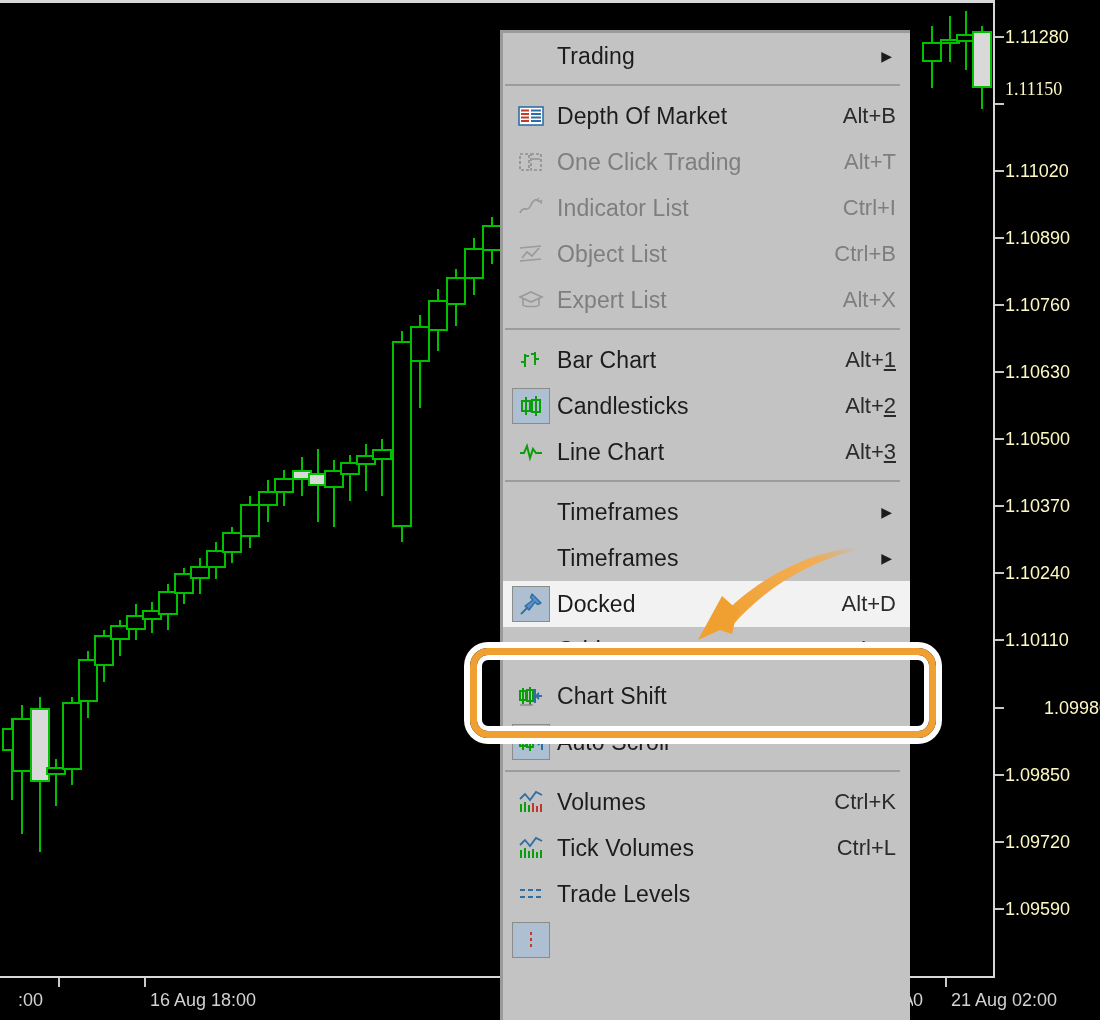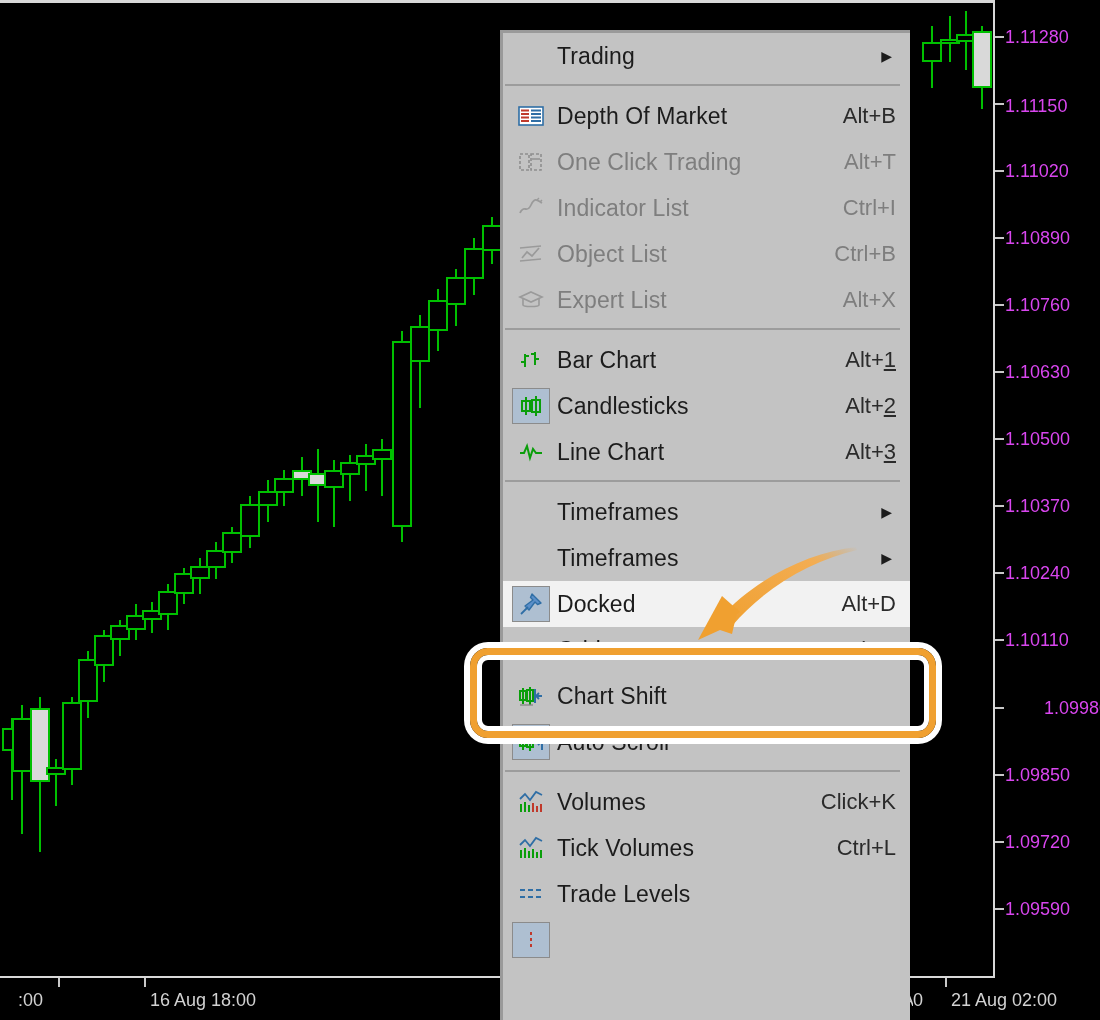--- a/index.html
+++ b/index.html
@@ -16,21 +16,21 @@
   .chart-border-top{position:absolute;left:0;top:0;width:995px;height:3px;background:#d8d8d8;}
   .chart-sep-v{position:absolute;left:993px;top:0;width:2px;height:978px;background:#d8d8d8;}
   .chart-sep-h{position:absolute;left:0;top:976px;width:995px;height:2px;background:#d8d8d8;}
   .wick{position:absolute;background:#00c000;width:2px;}
   .body-hollow{position:absolute;border:2px solid #00c000;background:#000;box-sizing:border-box;}
   .body-filled{position:absolute;border:2px solid #00c000;background:#d9d9d9;box-sizing:border-box;}
 
   
   .price-axis{position:absolute;left:995px;top:0;width:105px;height:978px;background:#000;}
   .ptick{position:absolute;left:0;width:9px;height:2px;background:#c8c8c8;}
-  .plabel{position:absolute;left:10px;color:#d946ef;font-size:18px;line-height:18px;
+  .plabel{position:absolute;left:10px;color:#fef9c3;font-size:18px;line-height:18px;
     font-family:"Liberation Sans", sans-serif;white-space:nowrap;text-align:right;}
 
   
   .time-axis{position:absolute;left:16px;top:978px;width:995px;height:42px;background:#000;}
   .ttick{position:absolute;top:0;width:2px;height:9px;background:#c8c8c8;}
   .tlabel{position:absolute;top:12px;color:#d2d2d2;font-size:18px;line-height:20px;white-space:nowrap;}
   .time-axis-right{position:absolute;left:913px;top:978px;width:187px;height:42px;background:#000;}
   .time-axis-right .ttick{position:absolute;}
 
   
@@ -147,21 +147,21 @@
         <div class="wick" style="left: 981px; top: 26.2281px; height: 82.5889px;"></div>
         <div class="body-filled" style="left: 972px; top: 31.3899px; width: 20px; height: 56.7798px;"></div>
       </div>
     <div class="chart-sep-v"></div>
     <div class="chart-sep-h"></div>
 
     <div class="price-axis" id="price-axis">
         <div class="ptick" style="top: 35.5517px;"></div>
         <div class="plabel" style="top: 27.5517px;">1.11280</div>
         <div class="ptick" style="top: 102.655px;"></div>
-        <div class="plabel" style="top: 97px;">1.11150</div>
+        <div class="plabel" style="top: 80px; font-family: Liberation Serif, serif;">1.11150</div>
         <div class="ptick" style="top: 169.759px;"></div>
         <div class="plabel" style="top: 161.759px;">1.11020</div>
         <div class="ptick" style="top: 236.862px;"></div>
         <div class="plabel" style="top: 228.862px;">1.10890</div>
         <div class="ptick" style="top: 303.966px;"></div>
         <div class="plabel" style="top: 295.966px;">1.10760</div>
         <div class="ptick" style="top: 371.069px;"></div>
         <div class="plabel" style="top: 363.069px;">1.10630</div>
         <div class="ptick" style="top: 438.172px;"></div>
         <div class="plabel" style="top: 430.172px;">1.10500</div>
@@ -387,21 +387,21 @@
         <div class="mi-icon">
           <div class="mi-iconbox">
             <svg width="26" height="24" viewBox="0 0 26 24">
               <path d="M2 9 L7 4 L12 10 L18 2 L24 5" fill="none" stroke="#2f6ea5" stroke-width="1.8"></path>
               <path d="M3 22 v-8 M7 22 v-10 M11 22 v-7" stroke="#0a9e0a" stroke-width="2"></path>
               <path d="M15 22 v-9 M19 22 v-6 M23 22 v-8" stroke="#c0392b" stroke-width="2"></path>
             </svg>
           </div>
         </div>
         <div class="mi-label">Volumes</div>
-        <div class="mi-accel">Click+K</div>
+        <div class="mi-accel">Ctrl+K</div>
       </div>
       <div class="menu-item">
         <div class="mi-icon">
           <div class="mi-iconbox">
             <svg width="26" height="24" viewBox="0 0 26 24">
               <path d="M2 9 L7 4 L12 10 L18 2 L24 5" fill="none" stroke="#2f6ea5" stroke-width="1.8"></path>
               <path d="M3 22 v-8 M7 22 v-10 M11 22 v-7 M15 22 v-9 M19 22 v-6 M23 22 v-8" stroke="#0a9e0a" stroke-width="2"></path>
             </svg>
           </div>
         </div>

